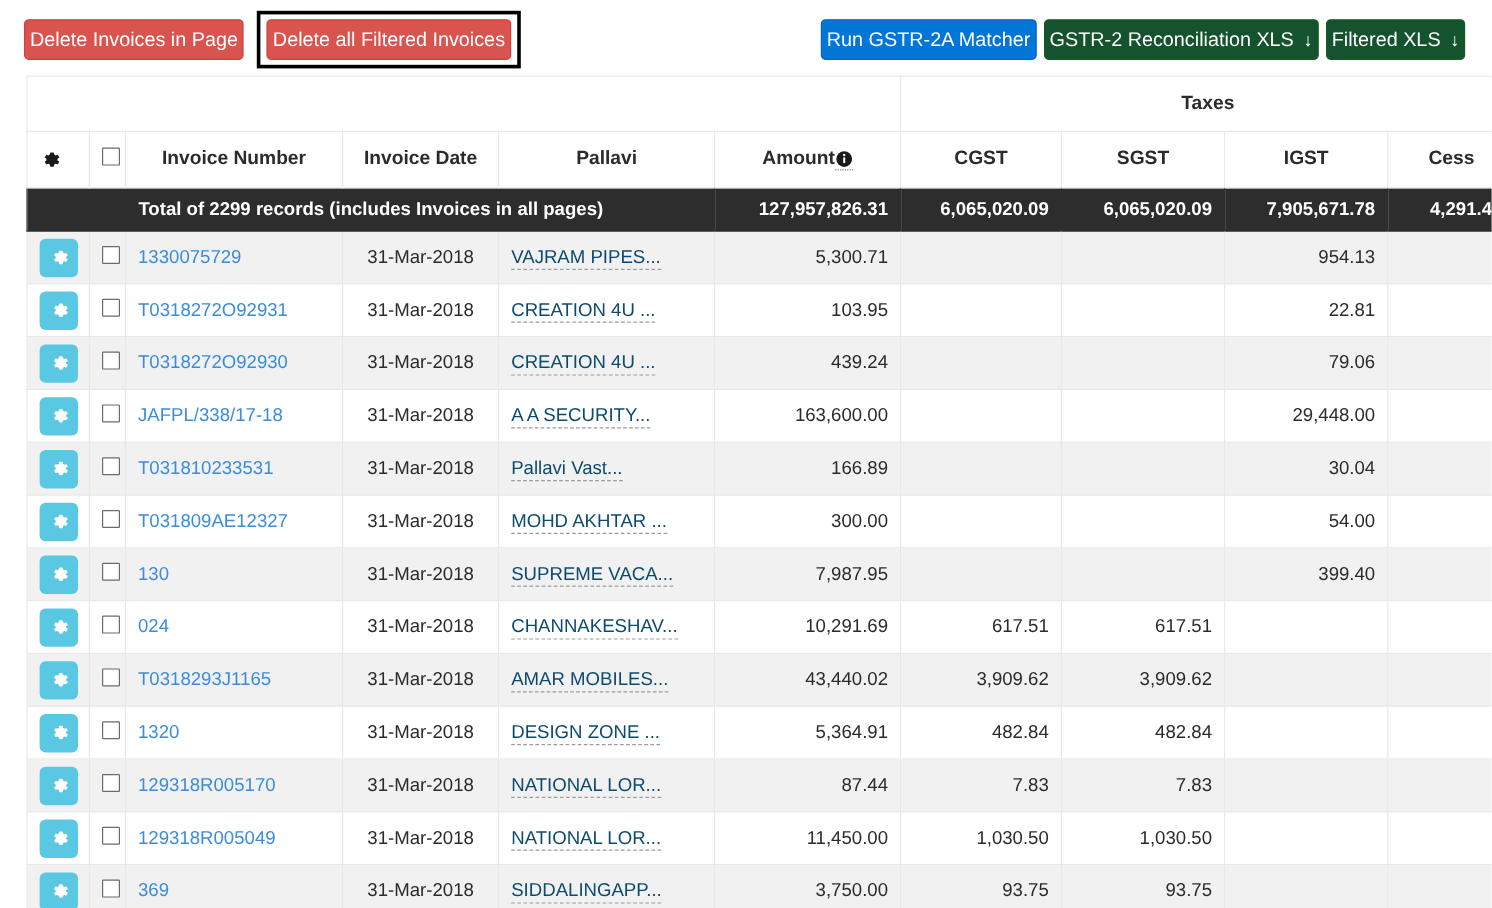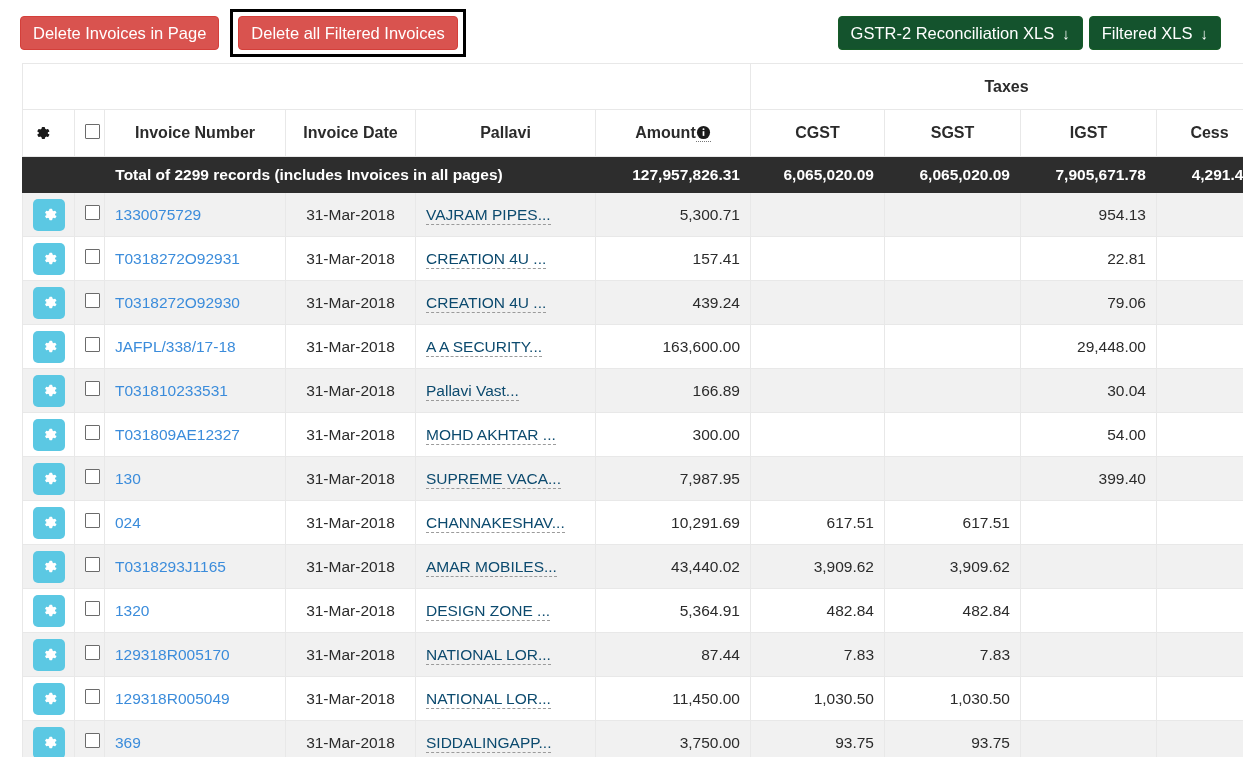--- a/index.html
+++ b/index.html
@@ -11,21 +11,21 @@
     overflow: hidden;
   }
   #app { position: relative; width: 1243px; height: 757px; }
 
   
   .toolbar { position: absolute; top: 0; left: 0; width: 1243px; height: 62px; }
   .btn {
     display: inline-flex; align-items: center; justify-content: center;
     border: 1px solid transparent; border-radius: 4px;
     font-size: 16.5px; line-height: 1; color: #ffffff;
-    padding: 0 12px; height: 34px; cursor: pointer;
+    padding: 0 4px; height: 34px; cursor: pointer;
     white-space: nowrap; font-family: "Liberation Sans", sans-serif;
   }
   .btn-danger { background: #d9534f; border-color: #d43f3a; }
   .btn-primary { background: #0275d8; border-color: #0267bf; }
   .btn-success { background: #14532d; border-color: #165c27; }
 
   .tb-left { position: absolute; left: 20px; top: 16px; display: flex; align-items: flex-start; }
   .focus-wrap {
     display: inline-block; border: 3px solid #000000;
     background: #ffffff; padding: 4px 5px; margin-left: 11px; margin-top: -7px;
@@ -108,20 +108,21 @@
 
   <div class="toolbar">
     <div class="tb-left">
       <button class="btn btn-danger">Delete Invoices in Page</button>
       <span class="focus-wrap">
         <button class="btn btn-danger">Delete all Filtered Invoices</button>
       </span>
     </div>
 
     <div class="tb-right">
+      <button class="btn btn-primary">Run GSTR-2A Matcher</button>
       <button class="btn btn-success">
         <span>GSTR-2 Reconciliation XLS</span>
         <span class="dl-arrow">↓</span>
       </button>
       <button class="btn btn-success">
         <span>Filtered XLS</span>
         <span class="dl-arrow">↓</span>
       </button>
     </div>
   </div>
@@ -213,21 +214,21 @@
                   <svg viewBox="0 0 16 16" xmlns="http://www.w3.org/2000/svg" aria-hidden="true">
                     <path fill="#ffffff" d="M8 5.2a2.8 2.8 0 1 0 0 5.6 2.8 2.8 0 0 0 0-5.6zm0 4.2a1.4 1.4 0 1 1 0-2.8 1.4 1.4 0 0 1 0 2.8z"></path>
                     <path fill="#ffffff" d="M14.3 9.2l-1.1-.6a5.3 5.3 0 0 0 0-1.2l1.1-.6a.5.5 0 0 0 .2-.6l-.9-1.5a.5.5 0 0 0-.6-.2l-1.2.4a5.2 5.2 0 0 0-1-.6l-.2-1.2a.5.5 0 0 0-.5-.4H8.3a.5.5 0 0 0-.5.4l-.2 1.2c-.4.15-.7.35-1 .6l-1.2-.4a.5.5 0 0 0-.6.2l-.9 1.5a.5.5 0 0 0 .2.6l1.1.6a5.3 5.3 0 0 0 0 1.2l-1.1.6a.5.5 0 0 0-.2.6l.9 1.5c.12.2.37.29.6.2l1.2-.4c.3.25.63.45 1 .6l.2 1.2c.05.24.26.4.5.4h1.8c.24 0 .45-.16.5-.4l.2-1.2c.37-.15.7-.35 1-.6l1.2.4c.23.09.48 0 .6-.2l.9-1.5a.5.5 0 0 0-.2-.6z"></path>
                   </svg>
                 </span>
               </button></td>
             <td class="c-check"><span class="cbx"></span></td>
             <td class="c-inv"><a class="inv-link">T0318272O92931</a></td>
             <td class="c-date">31-Mar-2018</td>
             <td class="c-seller"><a class="seller-link">CREATION 4U ...</a></td>
-            <td class="c-num">157.41</td>
+            <td class="c-num">103.95</td>
             <td class="c-num"></td>
             <td class="c-num"></td>
             <td class="c-num">22.81</td>
             <td class="c-num"></td>
           </tr>
           <tr class="data-row odd">
             <td class="c-gear"><button class="gear-btn">
                 <span>
                   <svg viewBox="0 0 16 16" xmlns="http://www.w3.org/2000/svg" aria-hidden="true">
                     <path fill="#ffffff" d="M8 5.2a2.8 2.8 0 1 0 0 5.6 2.8 2.8 0 0 0 0-5.6zm0 4.2a1.4 1.4 0 1 1 0-2.8 1.4 1.4 0 0 1 0 2.8z"></path>

